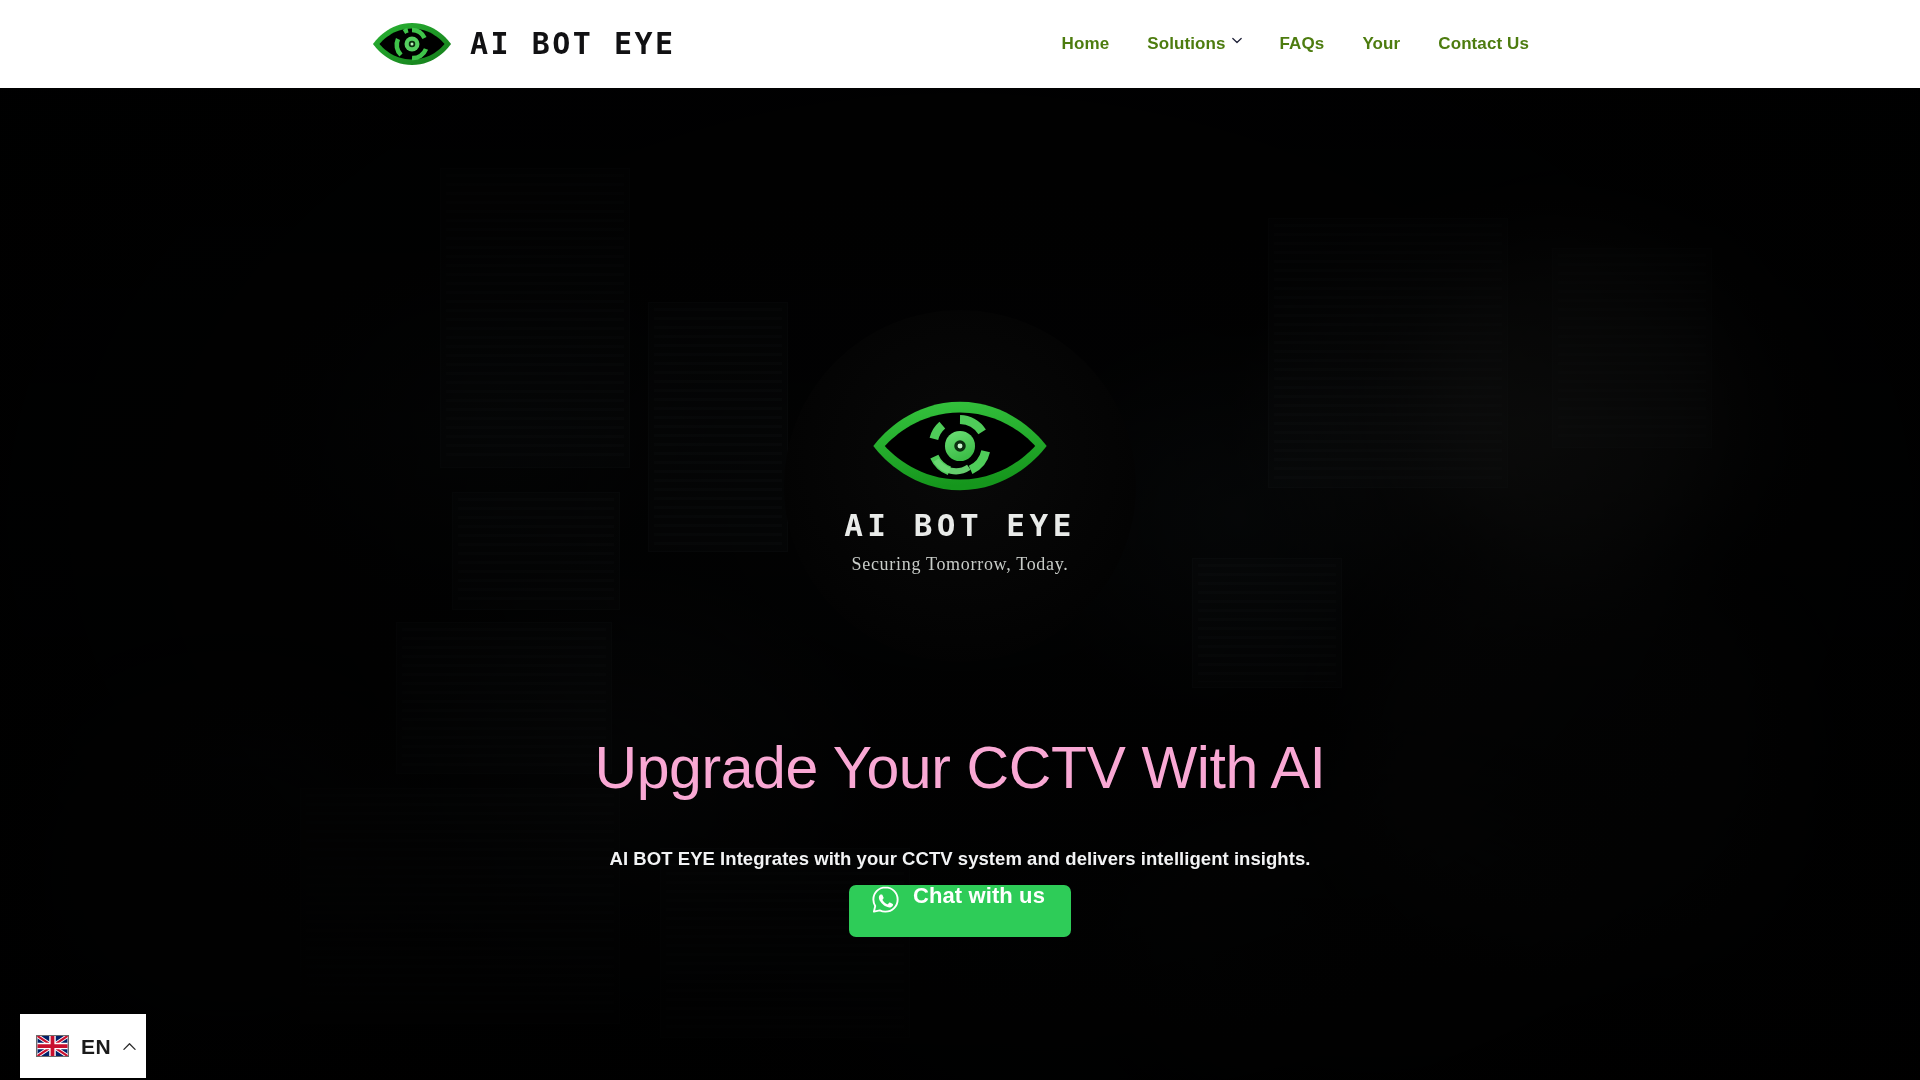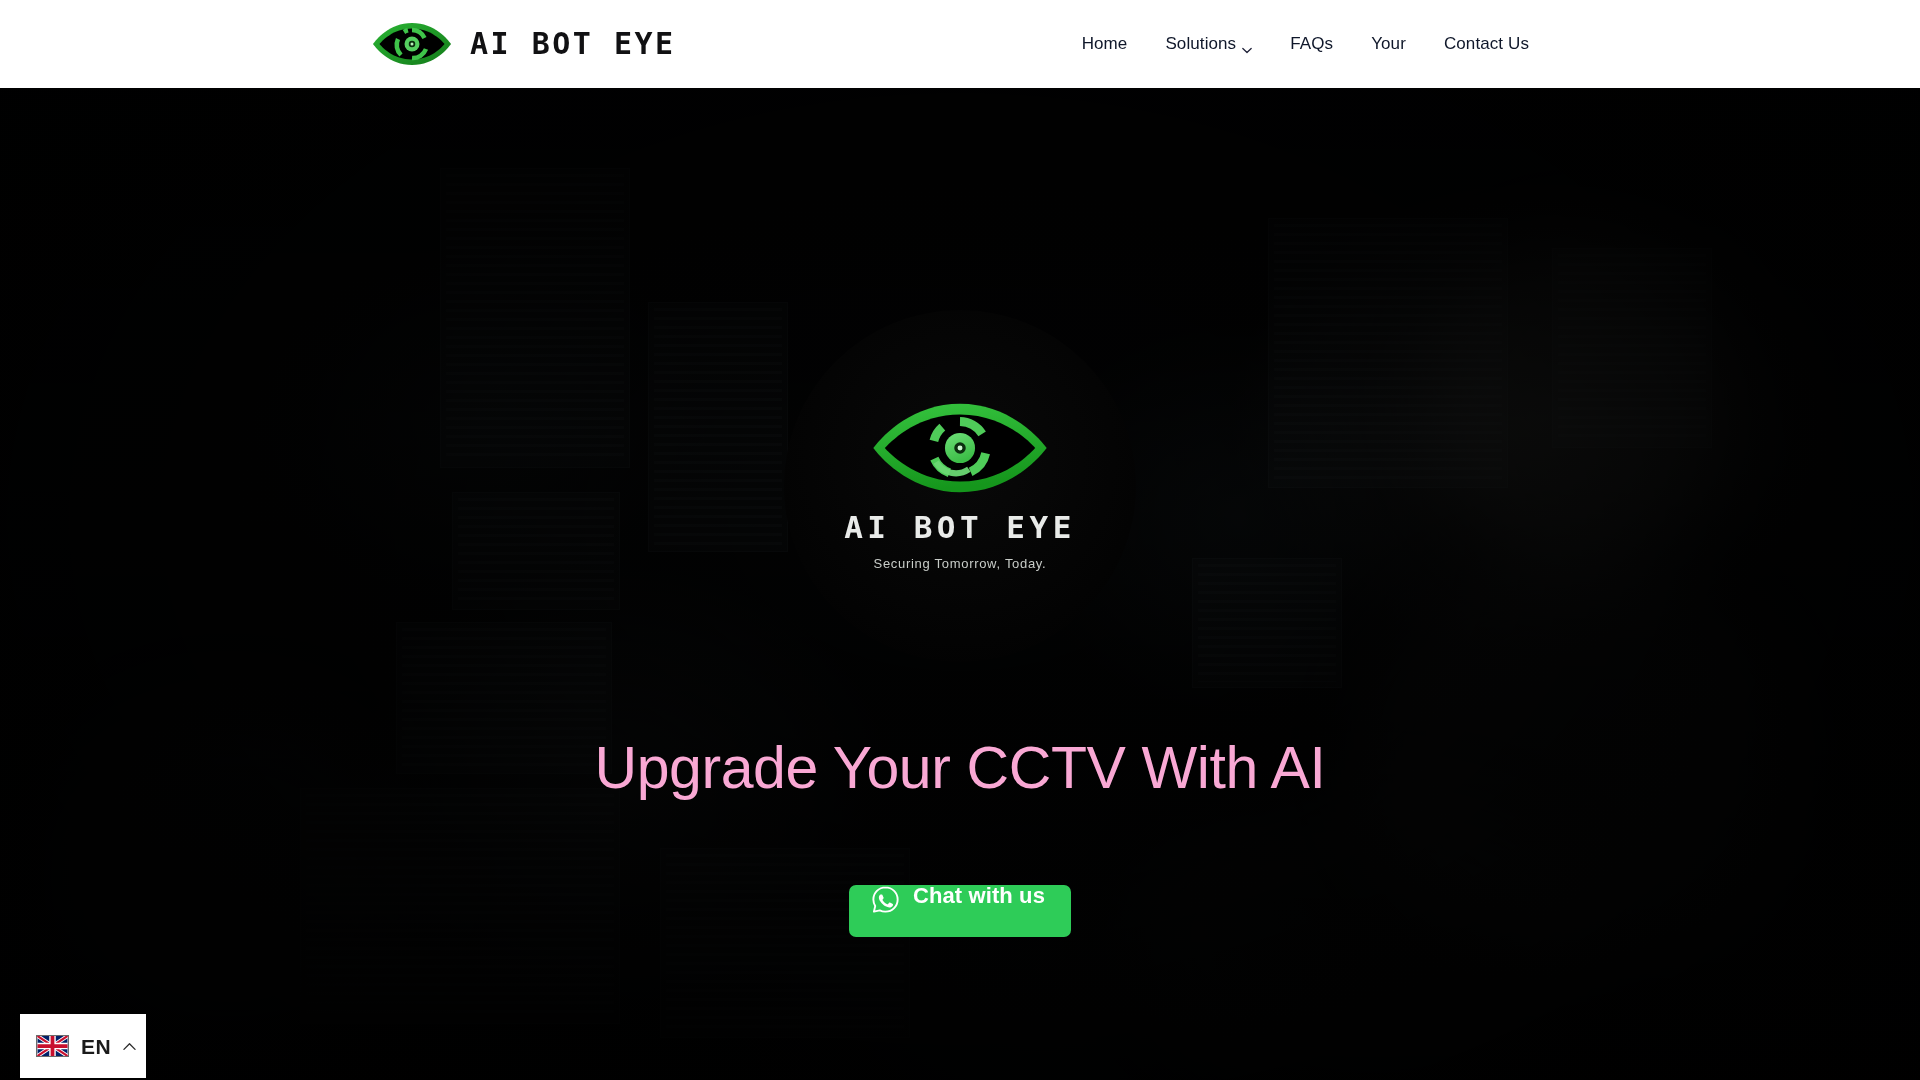--- a/index.html
+++ b/index.html
@@ -31,24 +31,24 @@
     font-size:30px; font-weight:700; letter-spacing:2.5px;
     color:#111113; white-space:nowrap; line-height:1;
   }
 
   .main-nav{
     position:absolute; right:372px; top:50%;
     transform:translateY(-50%);
     display:flex; align-items:center; gap:0px;
   }
   .nav-item{
-    display:flex; align-items:flex-end; gap:6px;
+    display:flex; align-items:flex-start; gap:6px;
     padding:0 19px;
-    font-size:17px; font-weight:400; letter-spacing:.1px;
-    color:#0f172a; text-decoration:none;
+    font-size:17px; font-weight:700; letter-spacing:.1px;
+    color:#4d7c0f; text-decoration:none;
     white-space:nowrap; cursor:pointer;
   }
   .chev-down{ width:10px; height:7px; display:block; margin-top:3px; }
 
   
   .hero{
     position:absolute; top:88px; left:0;
     width:1920px; height:992px;
     background:#050506;
     overflow:hidden;
@@ -95,22 +95,22 @@
     display:flex; flex-direction:column;
     align-items:center; justify-content:center;
   }
   .badge-eye{ width:182px; height:92px; display:block; margin-bottom:18px; }
   .badge-title{
     font-family:"DejaVu Sans Mono","Liberation Mono",monospace;
     font-size:31px; font-weight:700; letter-spacing:4.5px;
     color:#e9ebe9; line-height:1; margin-bottom:14px;
   }
   .badge-tag{
-    font-family:Liberation Sans, sans-serif;
-    font-size:13px; font-weight:400; letter-spacing:.7px;
+    font-family:Liberation Serif, serif;
+    font-size:18px; font-weight:400; letter-spacing:.7px;
     color:#c9cdc9; line-height:1;
   }
 
   .hero-title{
     position:absolute; top:648px; left:0; width:1920px;
     text-align:center;
     font-size:59px; font-weight:400; letter-spacing:-.4px;
     color:#f9a8d4; line-height:1.1;
   }
   .hero-sub{
@@ -272,20 +272,21 @@
           <circle cx="100" cy="52" r="2.8" fill="#cdf5d1"></circle>
         </svg>
       </span>
 
       <div class="badge-title">AI BOT EYE</div>
       <div class="badge-tag">Securing Tomorrow, Today.</div>
     </div>
 
     <h1 class="hero-title">Upgrade Your CCTV With AI</h1>
 
+    <p class="hero-sub">AI BOT EYE Integrates with your CCTV system and delivers intelligent insights.</p>
 
     <a class="wa-btn" href="#">
       <span>
         <svg class="wa-ico" viewBox="0 0 32 32" aria-hidden="true">
           <path d="M16 2.6C8.6 2.6 2.6 8.6 2.6 16c0 2.6.75 5.05 2.05 7.1L3.2 29.4l6.5-1.4A13.3 13.3 0 0 0 16 29.4c7.4 0 13.4-6 13.4-13.4S23.4 2.6 16 2.6Z" fill="none" stroke="#ffffff" stroke-width="2.1" stroke-linejoin="round"></path>
           <path d="M12.0 10.1c-.35-.8-.72-.82-1.05-.83l-.9-.01c-.31 0-.82.12-1.25.59-.43.47-1.64 1.6-1.64 3.9s1.68 4.53 1.91 4.84c.23.31 3.24 5.2 8.01 7.08 3.96 1.56 4.77 1.25 5.63 1.17.86-.08 2.77-1.13 3.16-2.23.39-1.1.39-2.04.27-2.23-.12-.19-.43-.31-.9-.55-.47-.23-2.77-1.37-3.2-1.52-.43-.16-.74-.23-1.05.23-.31.47-1.21 1.52-1.48 1.84-.27.31-.55.35-1.01.12-.47-.23-1.97-.73-3.75-2.32-1.39-1.24-2.33-2.76-2.6-3.23-.27-.47-.03-.72.2-.95.21-.21.47-.55.7-.82.23-.27.31-.47.47-.78.16-.31.08-.59-.04-.82-.12-.23-1.03-2.55-1.45-3.48Z" fill="#ffffff" transform="scale(0.82) translate(3.4 3.4)"></path>
         </svg>
       </span>
       <span class="wa-label">Chat with us</span>
     </a>

